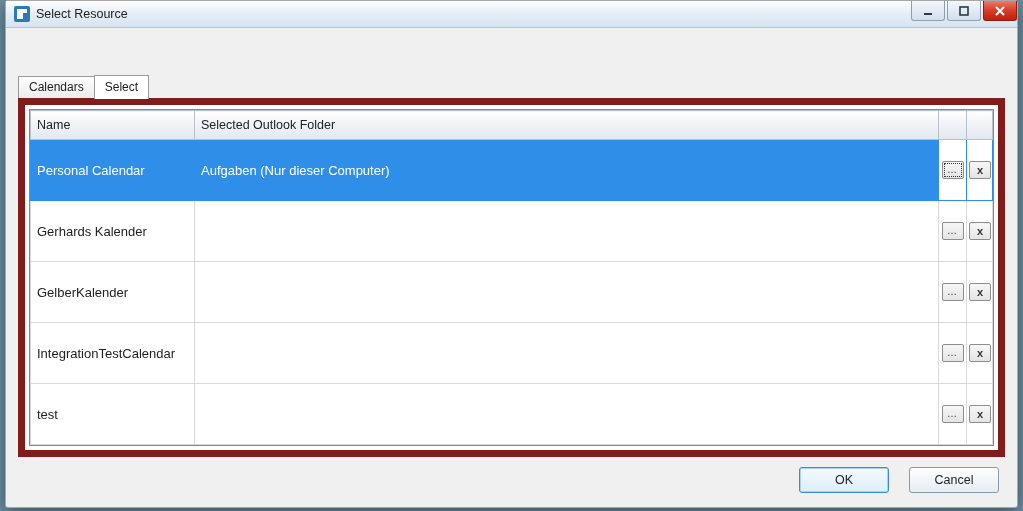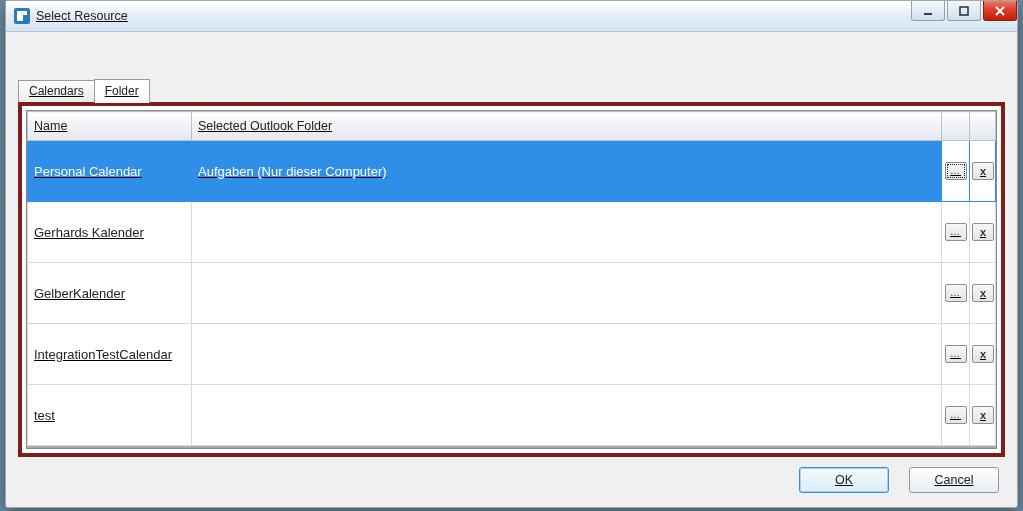--- a/index.html
+++ b/index.html
@@ -18,21 +18,20 @@
     top: 0px;
     width: 1013px;
     height: 508px;
     background: #f0f0f0;
     border: 1px solid rgba(0,0,0,0.3);
     border-radius: 3px;
     box-shadow: 0 4px 18px rgba(0,0,0,0.45);
     box-sizing: border-box;
     display: flex;
     flex-direction: column;
-    text-decoration: underline;
   }
   .titlebar {
     height: 30px;
     background: linear-gradient(#ffffff, #e6eef6 45%, #d5e5f2);
     border-bottom: 1px solid #b7c5d0;
     display: flex;
     align-items: center;
     position: relative;
   }
   .titlebar .icon {
@@ -110,21 +109,21 @@
   .tab.active {
     background: #ffffff;
     height: 23px;
     line-height: 23px;
     position: relative;
     top: 1px;
     z-index: 3;
   }
   .tabpanel {
     flex: 1;
-    border: 4px solid #7f1d1d;
+    border: 7px solid #7f1d1d;
     background: #ffffff;
     margin-top: 0px;
     padding: 4px;
     box-sizing: border-box;
     display: flex;
     flex-direction: column;
   }
   .grid-wrap {
     flex: 1;
     background: #a9a9a9;
@@ -253,21 +252,21 @@
           <line x1="2" y1="2" x2="10" y2="10" stroke="#fff" stroke-width="2"></line>
           <line x1="10" y1="2" x2="2" y2="10" stroke="#fff" stroke-width="2"></line>
         </svg>
       </div>
     </div>
   </div>
 
   <div class="body">
     <div class="tabstrip">
       <div class="tab">Calendars</div>
-      <div class="tab active">Folder</div>
+      <div class="tab active">Select</div>
     </div>
 
     <div class="tabpanel">
       <div class="grid-wrap">
         <table class="grid">
           <colgroup>
             <col class="col-name">
             <col class="col-folder">
             <col class="col-browse">
             <col class="col-del">

